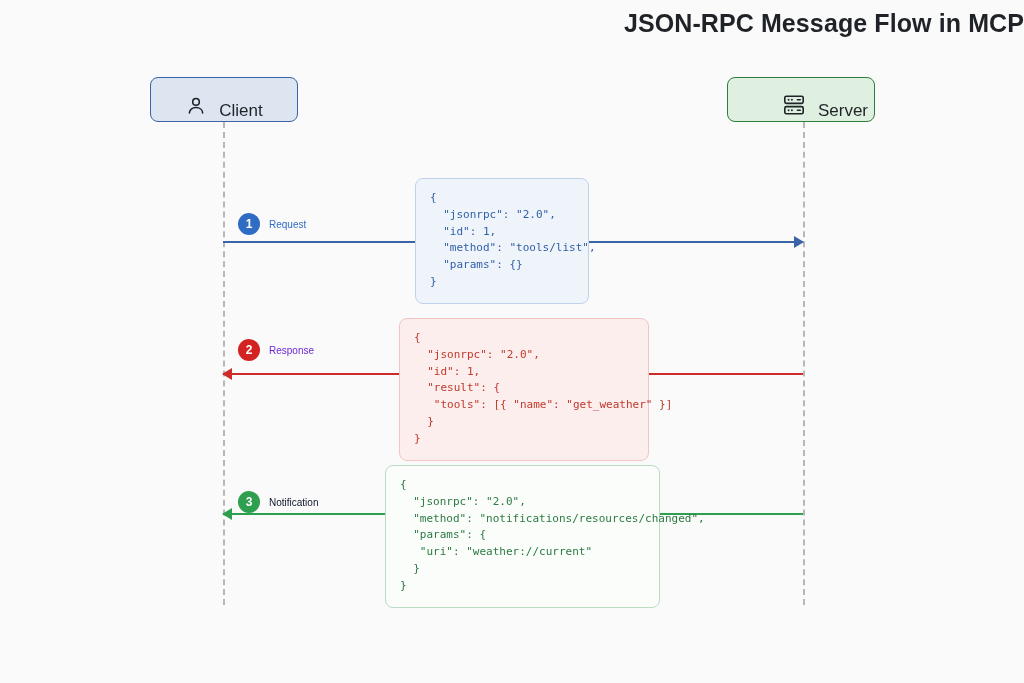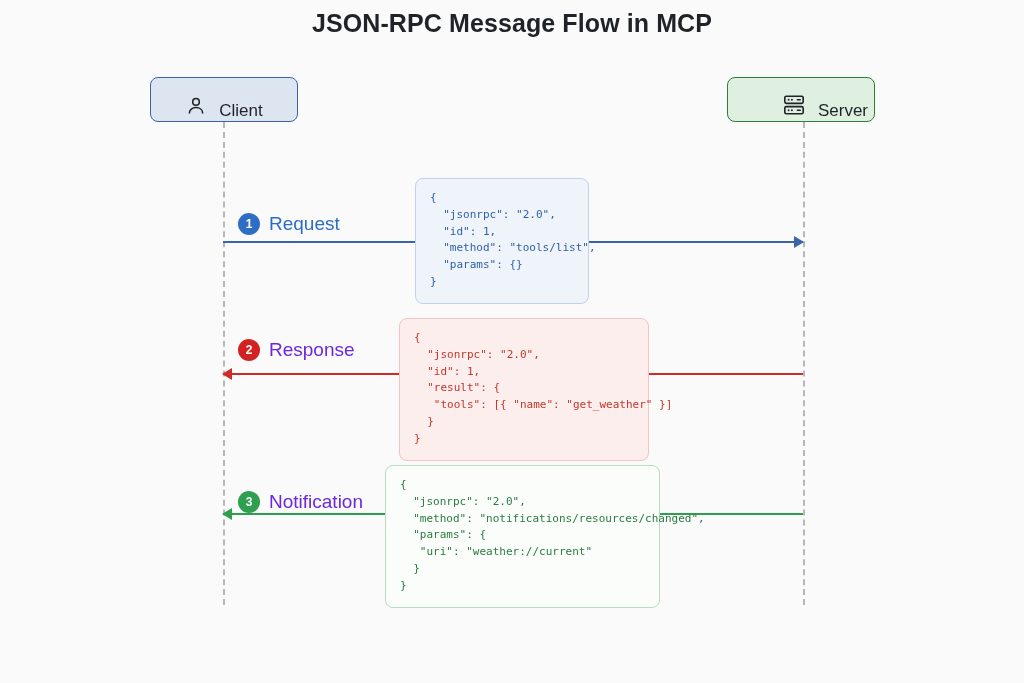--- a/index.html
+++ b/index.html
@@ -18,21 +18,21 @@
     position: absolute;
     inset: 0;
   }
 
   
   .title {
     position: absolute;
     top: 9px;
     left: 0;
     width: 1024px;
-    text-align: center;
+    text-align: right;
     font-size: 25px;
     font-weight: bold;
     color: #1f2328;
     letter-spacing: 0.1px;
   }
 
   
   .participant {
     position: absolute;
     box-sizing: border-box;
@@ -133,34 +133,34 @@
     border-radius: 50%;
     color: #ffffff;
     font-size: 12px;
     font-weight: bold;
     display: flex;
     align-items: center;
     justify-content: center;
     flex: 0 0 auto;
   }
   .step-label {
-    font-size: 19px;
+    font-size: 10px;
     white-space: nowrap;
   }
   .step-1 { left: 238px; top: 213px; }
   .step-1 .badge { background: #2f6cc4; }
   .step-1 .step-label { color: #2f6cc4; }
 
   .step-2 { left: 238px; top: 339px; }
   .step-2 .badge { background: #d32222; }
   .step-2 .step-label { color: #6d28d9; }
 
   .step-3 { left: 238px; top: 491px; }
   .step-3 .badge { background: #2e9e4f; }
-  .step-3 .step-label { color: #6d28d9; }
+  .step-3 .step-label { color: #0f172a; }
 
   
   .json-box {
     position: absolute;
     box-sizing: border-box;
     border-radius: 8px;
     border-width: 1.3px;
     border-style: solid;
     padding: 11px 14px 12px 14px;
     font-family: "DejaVu Sans Mono", monospace;

